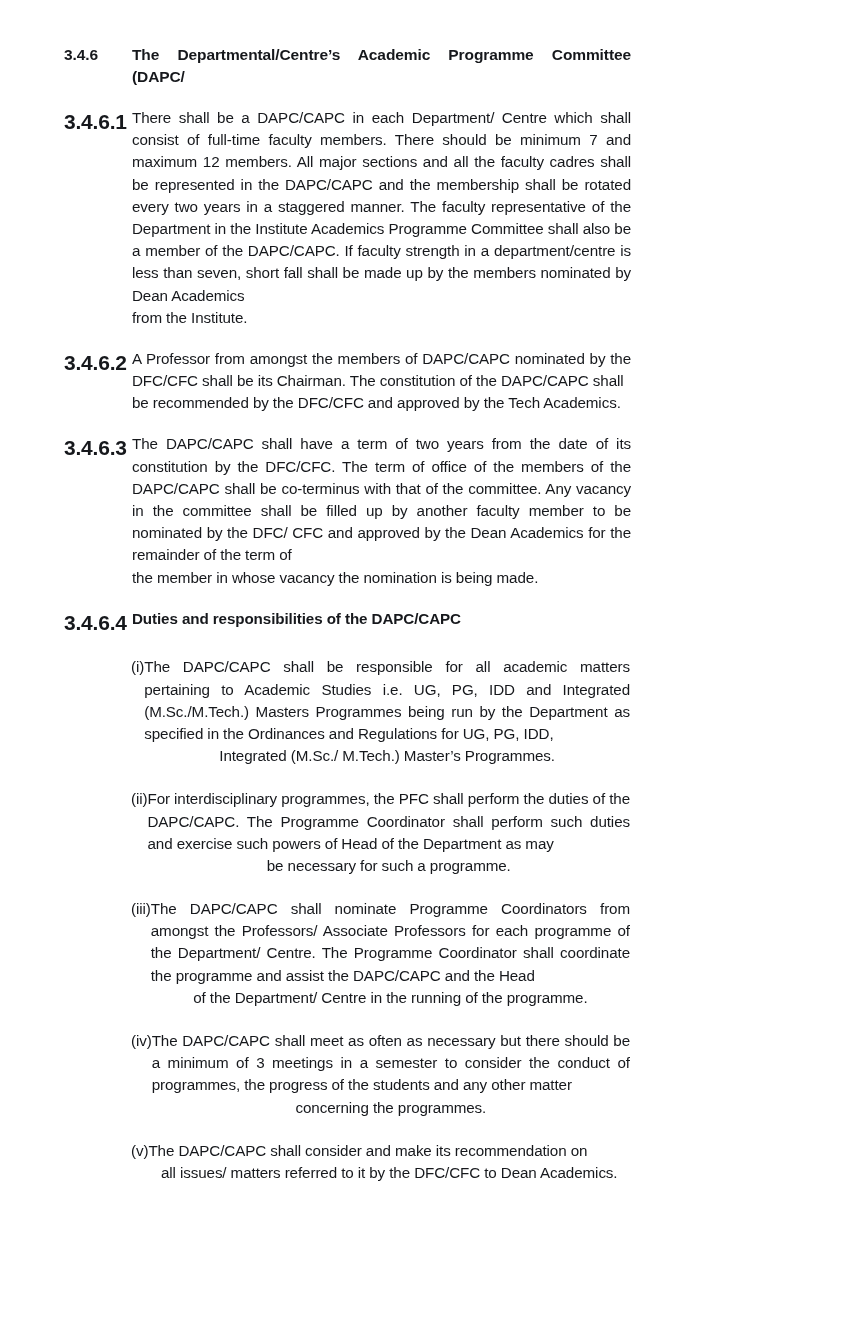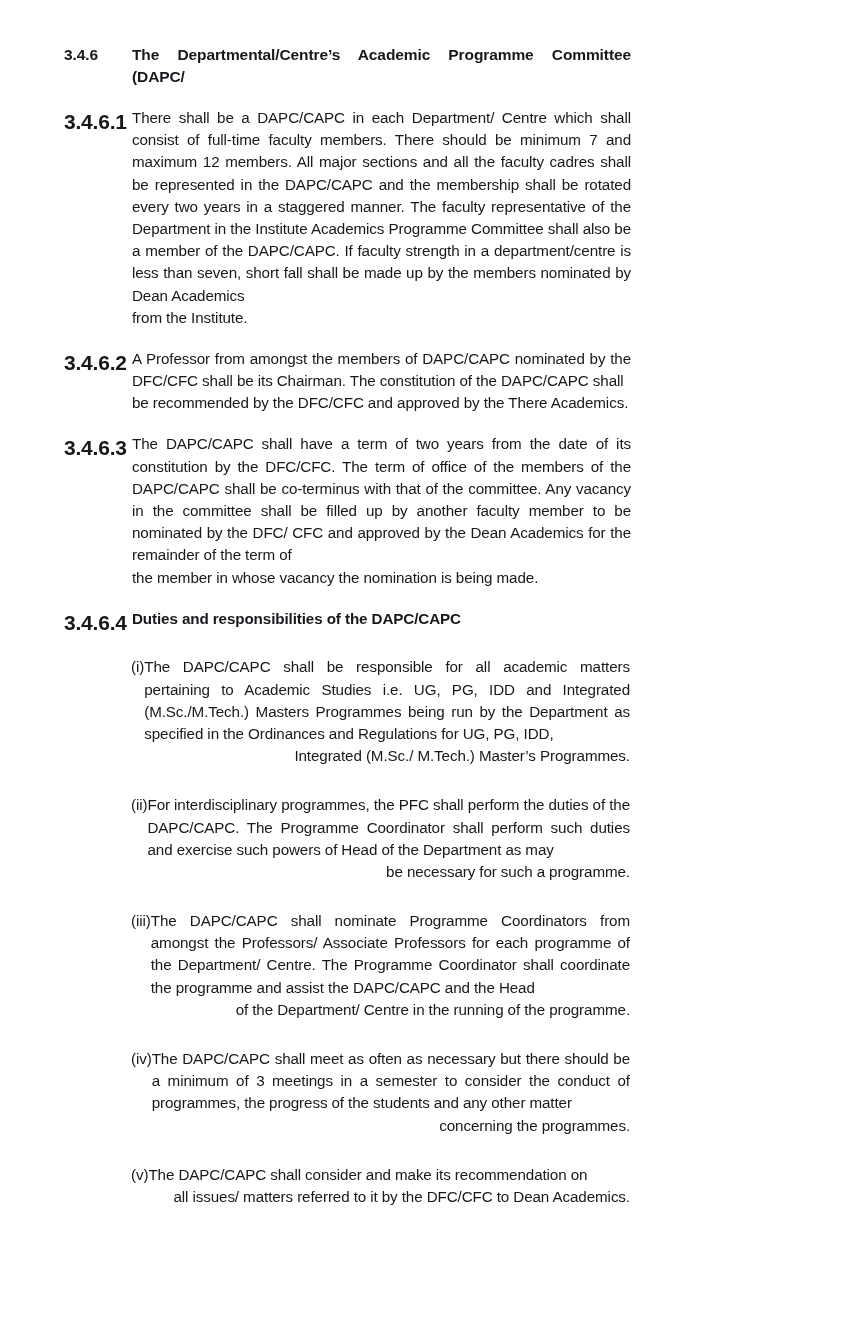--- a/index.html
+++ b/index.html
@@ -86,41 +86,41 @@
     text-align: left;
   }
 
   
   .roman-list {
     margin-top: 18px;
   }
   .roman-item {
     display: flex;
     align-items: flex-start;
-    margin-top: 27px;
+    margin-top: 21px;
   }
   .roman-item:first-child { margin-top: 0; }
   .roman-item .rn {
     flex: 0 0 66px;
     padding-left: 67px;
     font-size: 15.2px;
     line-height: 1.46;
     letter-spacing: -0.1px;
   }
   .roman-item .txt {
     flex: 1 1 auto;
     font-size: 15.2px;
     line-height: 1.46;
     text-align: justify;
     text-justify: inter-word;
     letter-spacing: -0.1px;
     padding-right: 1px;
   }
   .roman-item .txt .tail {
-    text-align: right;
+    text-align: center;
     display: block;
   }
 </style>
 </head>
 <body>
 
 <div class="page">
   <div class="doc">
 
     <div class="section-head">
@@ -135,21 +135,21 @@
       <div class="body">
         <span>There shall be a DAPC/CAPC in each Department/ Centre which shall consist of full-time faculty members. There should be minimum 7 and maximum 12 members. All major sections and all the faculty cadres shall be represented in the DAPC/CAPC and the membership shall be rotated every two years in a staggered manner.  The faculty representative of the Department in the Institute Academics Programme Committee shall also be a member of the DAPC/CAPC. If faculty strength in a department/centre is less than seven, short fall shall be made up by the members nominated by Dean Academics</span>
         <span class="tail">from the Institute.</span>
       </div>
     </div>
 
     <div class="clause">
       <div class="num">3.4.6.2</div>
       <div class="body">
         <span>A Professor from amongst the members of DAPC/CAPC nominated by the DFC/CFC shall be its Chairman. The constitution of the DAPC/CAPC shall</span>
-        <span class="tail">be recommended by the DFC/CFC and approved by the There Academics.</span>
+        <span class="tail">be recommended by the DFC/CFC and approved by the Tech Academics.</span>
       </div>
     </div>
 
     <div class="clause">
       <div class="num">3.4.6.3</div>
       <div class="body">
         <span>The DAPC/CAPC shall have a term of two years from the date of its constitution by the DFC/CFC. The term of office of the members of the DAPC/CAPC shall be co-terminus with that of the committee. Any vacancy in the committee shall be filled up by another faculty member to be nominated by the DFC/ CFC and approved by the Dean Academics for the remainder of the term of</span>
         <span class="tail">the member in whose vacancy the nomination is being made.</span>
       </div>
     </div>

